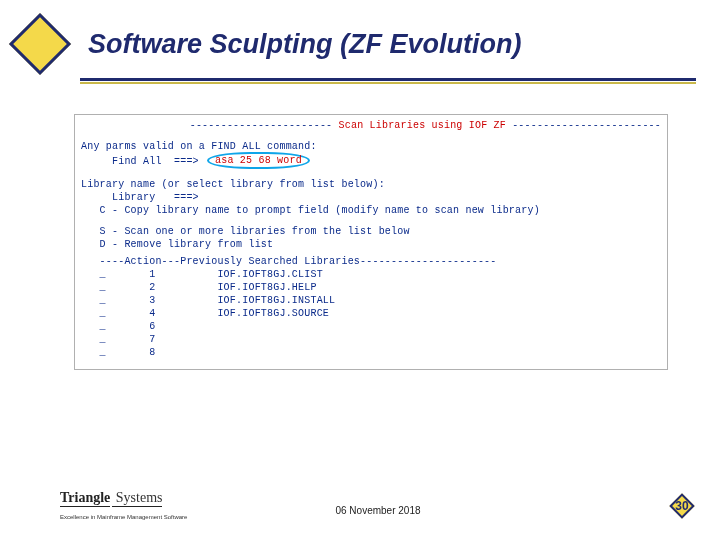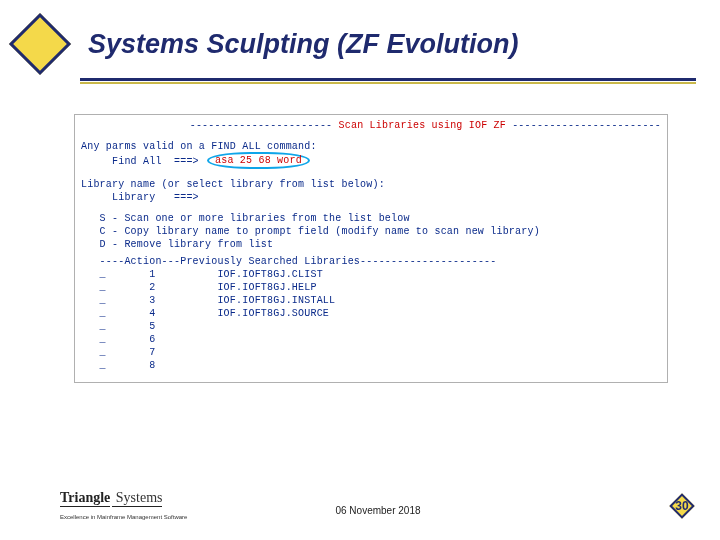--- a/index.html
+++ b/index.html
@@ -32,47 +32,46 @@
   .pagewrap .pd { width: 18px; height: 18px; transform: rotate(45deg); border: 2px solid #1f2a6e; background: #f4d94a; position: absolute; top: 3px; left: 3px; }
   .pagewrap .pn { position: absolute; top: 0; left: 0; width: 24px; height: 24px; text-align: center; line-height: 24px; font-size: 12px; color: #1f2a6e; font-weight: bold; }
 </style>
 </head>
 <body>
 
 <div class="slide">
 
   <div class="title-row">
     <div class="diamond"></div>
-    <div class="title">Systems Sculpting (ZF Evolution)</div>
+    <div class="title">Software Sculpting (ZF Evolution)</div>
   </div>
 
   <div class="rule">
     <div class="bar1"></div>
     <div class="bar2"></div>
   </div>
 
   <div class="term">
     <div class="header-line"><span>-----------------------</span><span class="highlight"> Scan Libraries using IOF ZF </span><span>------------------------</span></div>
 
     <div class="section blue">Any parms valid on a FIND ALL command:</div>
     <div class="blue" style="white-space:pre"><span>     Find All  ===&gt;</span> <span class="circled">asa 25 68 word</span></div>
 
     <div class="section blue">Library name (or select library from list below):</div>
     <div class="blue" style="white-space:pre">     Library   ===&gt;</div>
 
+    <div class="opts" style="margin-top:0">   C - Copy library name to prompt field (modify name to scan new library)</div>
     <div class="opts">   S - Scan one or more libraries from the list below</div>
-    <div class="opts" style="margin-top:0">   C - Copy library name to prompt field (modify name to scan new library)</div>
     <div class="opts" style="margin-top:0">   D - Remove library from list</div>
 
     <div class="list-header"><span>   ----Action---</span><span>Previously Searched Libraries</span><span>----------------------</span></div>
     <div class="list">   _       1          IOF.IOFT8GJ.CLIST</div>
     <div class="list">   _       2          IOF.IOFT8GJ.HELP</div>
     <div class="list">   _       3          IOF.IOFT8GJ.INSTALL</div>
     <div class="list">   _       4          IOF.IOFT8GJ.SOURCE</div>
-    <div class="list">   _       5</div>
     <div class="list">   _       6</div>
     <div class="list">   _       7</div>
     <div class="list">   _       8</div>
   </div>
 
   <div class="footer">
     <div class="logo">
       <span class="tri">Triangle</span><span class="sys"> Systems</span>
     </div>
     <div class="tagline">Excellence in Mainframe Management Software</div>

